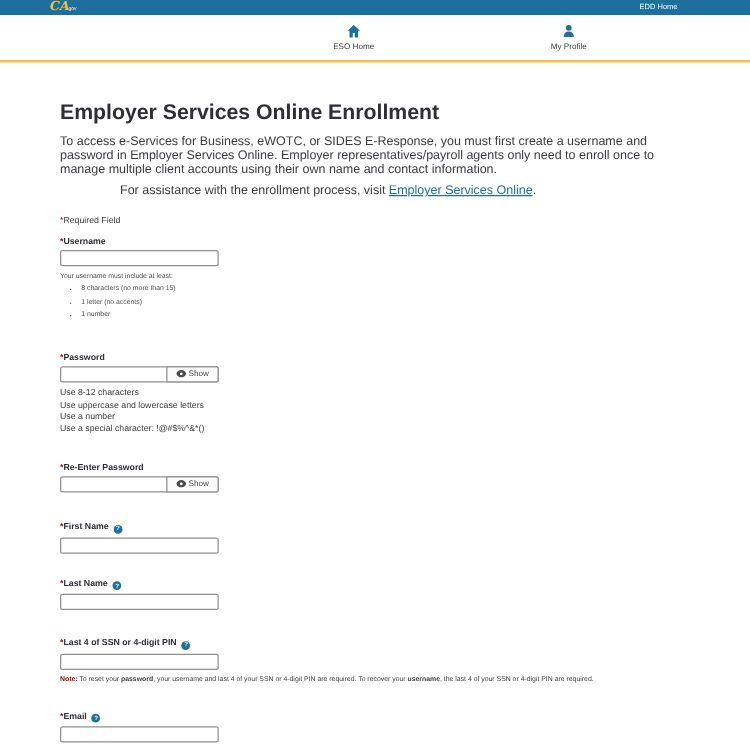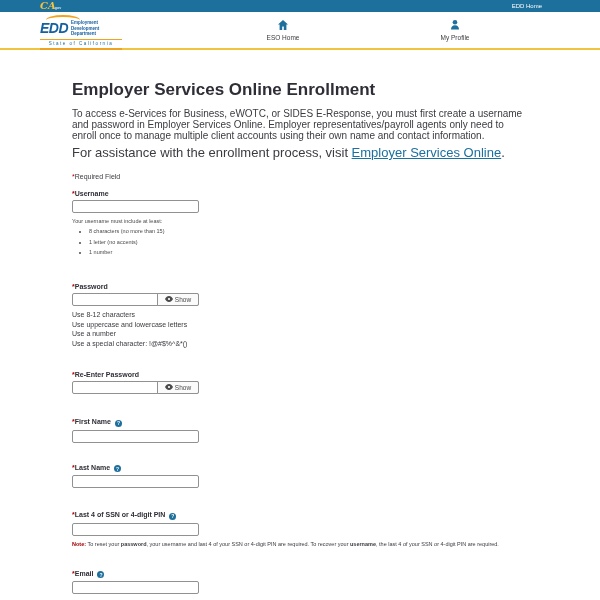--- a/index.html
+++ b/index.html
@@ -29,24 +29,24 @@
   .edd-state { border-top:1px solid #f0a31e; border-bottom:2px solid #f0a31e;
     color:#1d6f9c; font-size:4.5px; letter-spacing:1.5px; padding:1px 0 2px 0;
     margin-top:2px; text-align:center; white-space:nowrap; }
   .nav-item { position:absolute; top:7px; width:80px; text-align:center;
     font-size:6.5px; color:#3b3b41; cursor:pointer; }
   .nav-item svg { display:block; margin:0 auto 3px auto; }
   .nav-eso { left:243px; }
   .nav-profile { left:415px; }
 
   
-  .content { padding:0 72px; }
+  .content { padding:0 48px; }
   .page-title { font-size:17px; font-weight:bold; color:#2e2e36; margin-top:30px; }
   .intro { font-size:10px; line-height:11px; margin-top:8px; }
-  .assist { font-size:13px; line-height:11px; margin-top:6px; }
+  .assist { font-size:10px; line-height:11px; margin-top:6px;margin-left:48px; }
   .link { color:#1c6f9e; text-decoration:underline; cursor:pointer; }
   .required-field { font-size:7px; margin-top:15px; }
   .req { color:#b30000; }
 
   .form-label { font-size:7px; font-weight:bold; color:#2e2e36; }
   .help-icon { display:inline-flex; width:7px; height:7px; border-radius:50%;
     background:#1d6f9c; color:#fff; font-size:5px; font-weight:bold;
     align-items:center; justify-content:center; margin-left:4px;
     vertical-align:-1px; cursor:pointer; }
 
@@ -78,32 +78,20 @@
 </style>
 </head>
 <body>
 
 <div class="topbar">
   <span class="ca-logo"><span>CA</span><span class="gov">gov</span></span>
   <a class="topbar-link">EDD Home</a>
 </div>
 
 <div class="header">
-  <div class="edd-logo">
-    <div class="edd-swoosh"></div>
-    <div class="edd-row">
-      <span class="edd-word">EDD</span>
-      <span class="edd-lines">
-        <div>Employment</div>
-        <div>Development</div>
-        <div>Department</div>
-      </span>
-    </div>
-    <div class="edd-state">State of California</div>
-  </div>
 
   <div class="nav-item nav-eso">
     <span>
       <svg width="12" height="12" viewBox="0 0 12 12">
           <path d="M6 1L1 5.6h1.6V11h2.6V7.4h1.6V11h2.6V5.6H11z" fill="#1d6f9c"></path>
         </svg>
     </span>
     <span>ESO Home</span>
   </div>
 

